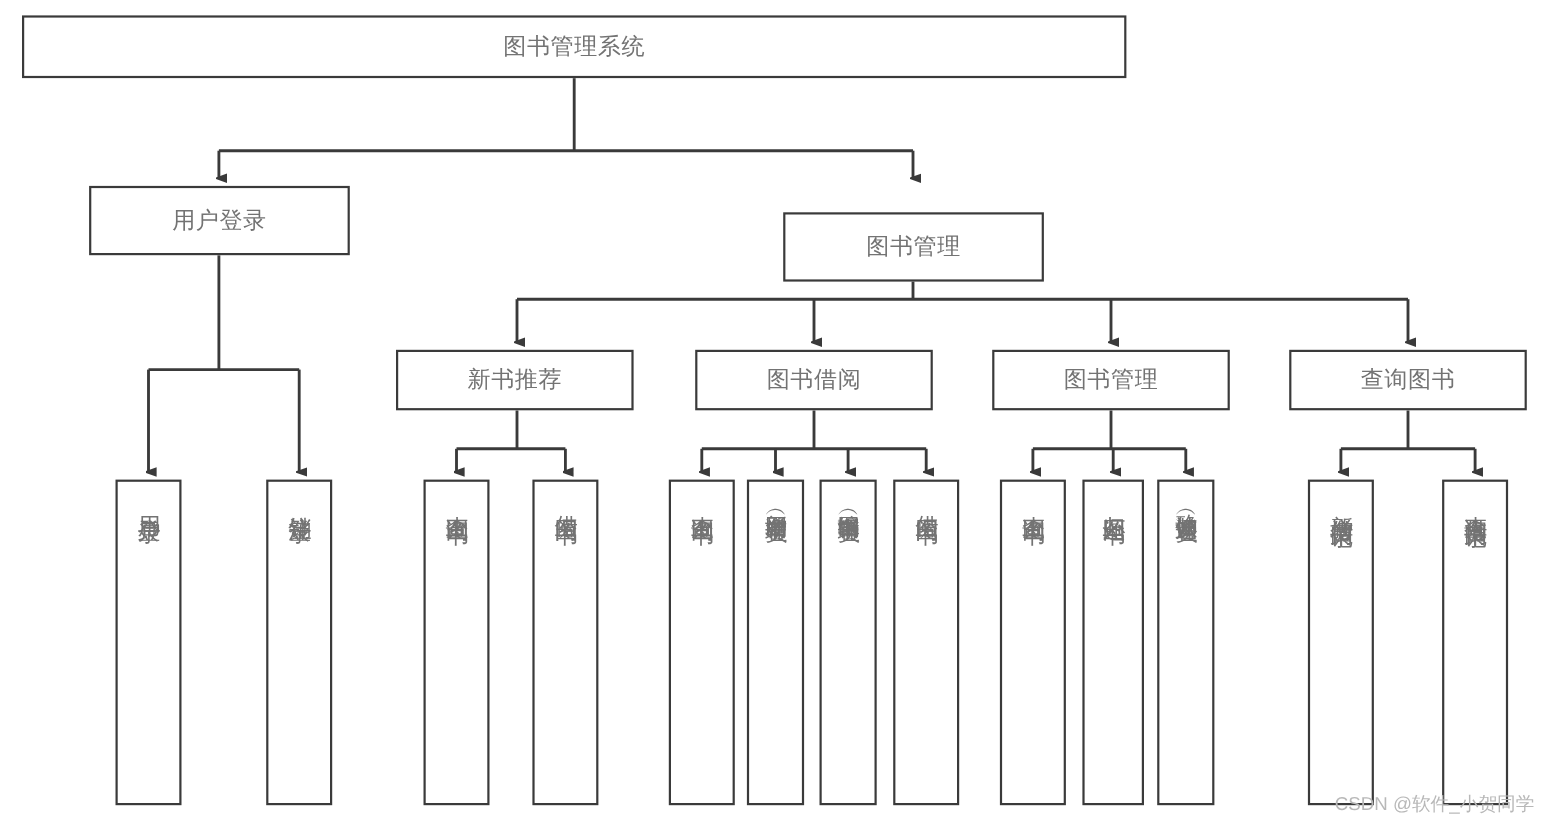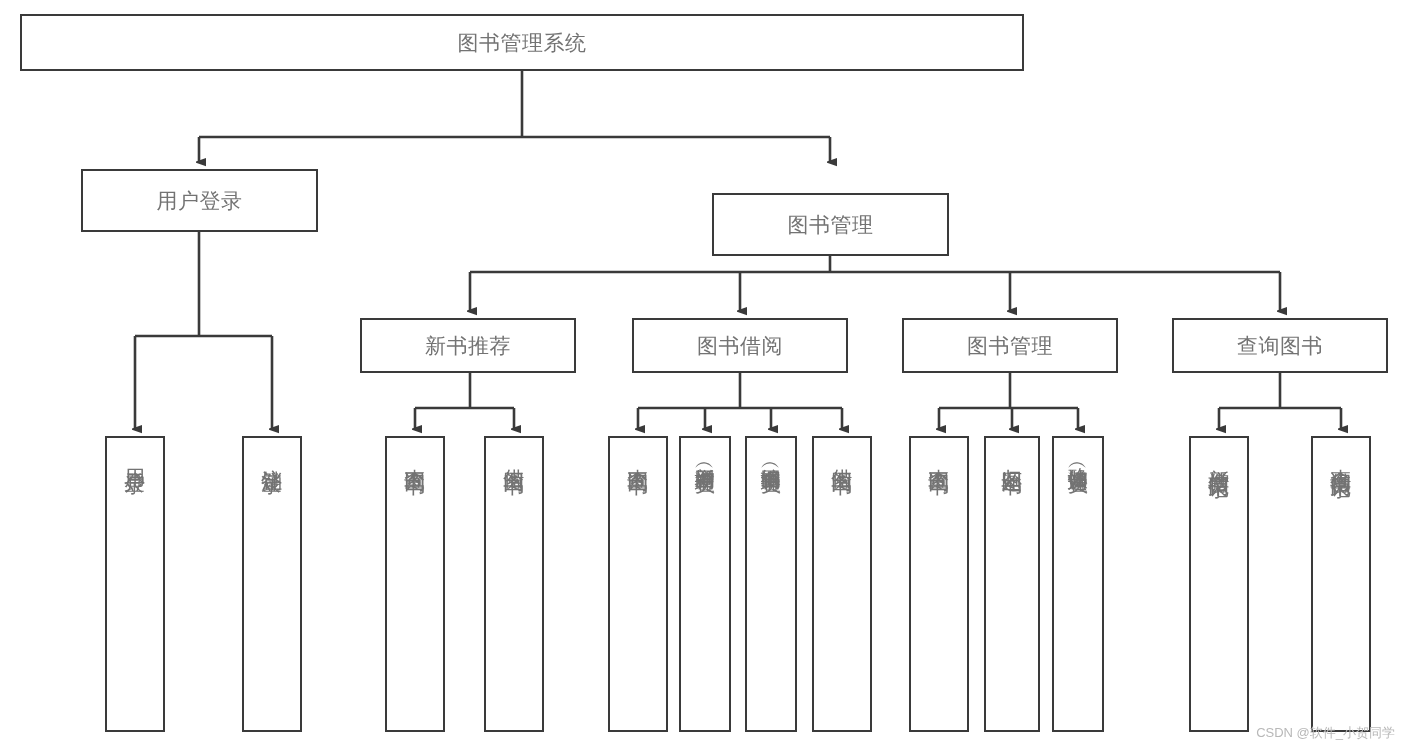--- a/index.html
+++ b/index.html
@@ -55,21 +55,21 @@
     white-space: nowrap;
   }
   .node.vert.longlabel .label {
     font-size: 20px;
     letter-spacing: 1px;
   }
   .watermark {
     position: absolute;
     right: 10px;
     bottom: 5px;
-    font-size: 13px;
+    font-size: 17px;
     color: #b8b8b8;
     white-space: nowrap;
     z-index: 3;
     font-family: "Liberation Sans", "DejaVu Sans", sans-serif;
   }
 </style>
 </head>
 <body>
 
 <div id="canvas">

